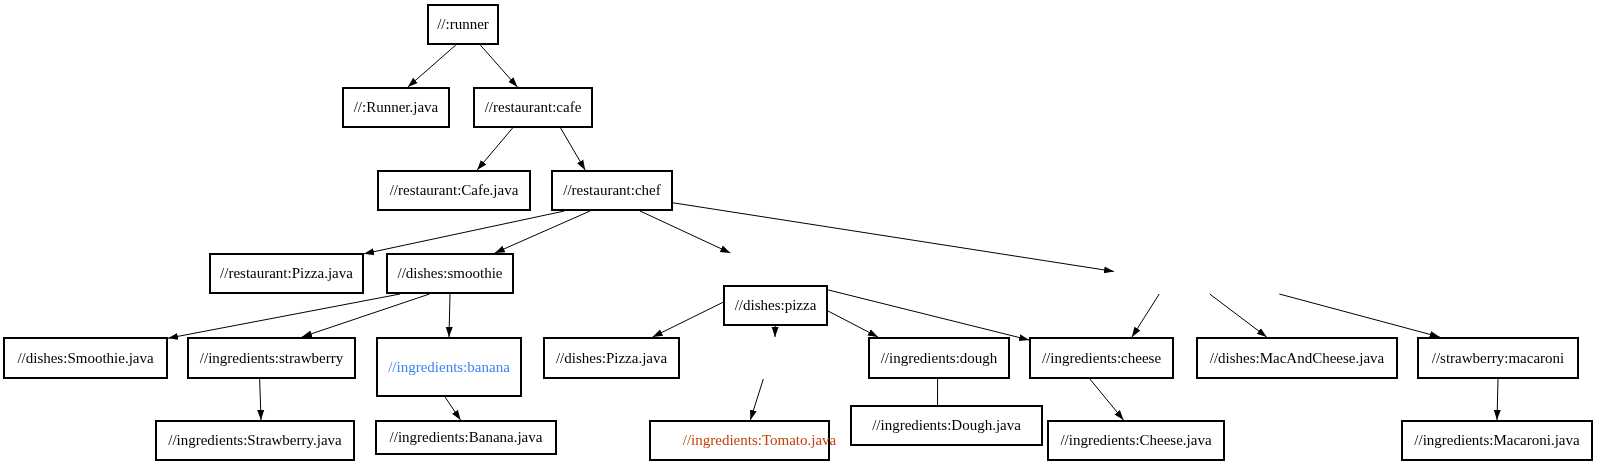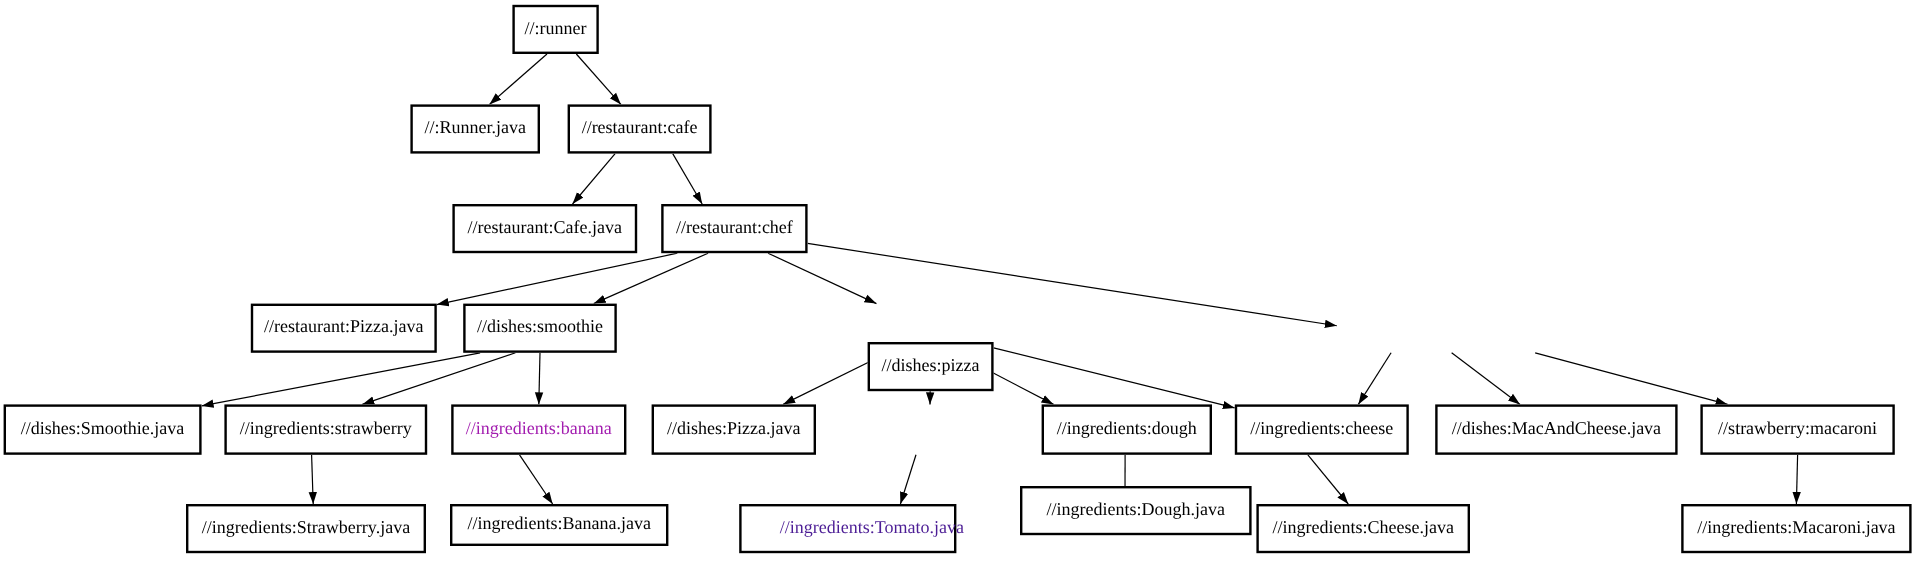--- a/index.html
+++ b/index.html
@@ -90,26 +90,26 @@
       <div class="node" style="left: 427px; top: 4px; width: 72px; height: 41px; background: rgb(255, 255, 255); border-color: rgb(0, 0, 0); color: rgb(0, 0, 0);">//:runner</div>
       <div class="node" style="left: 342px; top: 87px; width: 108px; height: 41px; background: rgb(255, 255, 255); border-color: rgb(0, 0, 0); color: rgb(0, 0, 0);">//:Runner.java</div>
       <div class="node" style="left: 473px; top: 87px; width: 120px; height: 41px; background: rgb(255, 255, 255); border-color: rgb(0, 0, 0); color: rgb(0, 0, 0);">//restaurant:cafe</div>
       <div class="node" style="left: 377px; top: 170px; width: 154px; height: 41px; background: rgb(255, 255, 255); border-color: rgb(0, 0, 0); color: rgb(0, 0, 0);">//restaurant:Cafe.java</div>
       <div class="node" style="left: 551px; top: 170px; width: 122px; height: 41px; background: rgb(255, 255, 255); border-color: rgb(0, 0, 0); color: rgb(0, 0, 0);">//restaurant:chef</div>
       <div class="node" style="left: 209px; top: 253px; width: 155px; height: 41px; background: rgb(255, 255, 255); border-color: rgb(0, 0, 0); color: rgb(0, 0, 0);">//restaurant:Pizza.java</div>
       <div class="node" style="left: 386px; top: 253px; width: 128px; height: 41px; background: rgb(255, 255, 255); border-color: rgb(0, 0, 0); color: rgb(0, 0, 0);">//dishes:smoothie</div>
       <div class="node" style="left: 723px; top: 253px; width: 105px; height: 41px; background: rgb(255, 255, 255); border-color: rgb(0, 0, 0); color: rgb(0, 0, 0); margin-top: 32px;">//dishes:pizza</div>
       <div class="node" style="left: 3px; top: 337px; width: 165px; height: 42px; background: rgb(255, 255, 255); border-color: rgb(0, 0, 0); color: rgb(0, 0, 0);">//dishes:Smoothie.java</div>
       <div class="node" style="left: 187px; top: 337px; width: 169px; height: 42px; background: rgb(255, 255, 255); border-color: rgb(0, 0, 0); color: rgb(0, 0, 0);">//ingredients:strawberry</div>
-      <div class="node" style="left: 376px; top: 337px; width: 146px; height: 42px; background: rgb(255, 255, 255); border-color: rgb(0, 0, 0); color: #a21caf;">//ingredients:banana</div>
+      <div class="node" style="left: 376px; top: 337px; width: 146px; height: 60px; background: rgb(255, 255, 255); border-color: rgb(0, 0, 0); color: #3b82f6;">//ingredients:banana</div>
       <div class="node" style="left: 543px; top: 337px; width: 137px; height: 42px; background: rgb(255, 255, 255); border-color: rgb(0, 0, 0); color: rgb(0, 0, 0);">//dishes:Pizza.java</div>
       <div class="node" style="left: 868px; top: 337px; width: 142px; height: 42px; background: rgb(255, 255, 255); border-color: rgb(0, 0, 0); color: rgb(0, 0, 0);">//ingredients:dough</div>
       <div class="node" style="left: 1029px; top: 337px; width: 145px; height: 42px; background: rgb(255, 255, 255); border-color: rgb(0, 0, 0); color: rgb(0, 0, 0);">//ingredients:cheese</div>
       <div class="node" style="left: 1196px; top: 337px; width: 202px; height: 42px; background: rgb(255, 255, 255); border-color: rgb(0, 0, 0); color: rgb(0, 0, 0);">//dishes:MacAndCheese.java</div>
       <div class="node" style="left: 1417px; top: 337px; width: 162px; height: 42px; background: rgb(255, 255, 255); border-color: rgb(0, 0, 0); color: rgb(0, 0, 0);">//strawberry:macaroni</div>
       <div class="node" style="left: 155px; top: 420px; width: 200px; height: 41px; background: rgb(255, 255, 255); border-color: rgb(0, 0, 0); color: rgb(0, 0, 0);">//ingredients:Strawberry.java</div>
       <div class="node" style="left: 375px; top: 420px; width: 182px; height: 35px; background: rgb(255, 255, 255); border-color: rgb(0, 0, 0); color: rgb(0, 0, 0);">//ingredients:Banana.java</div>
-      <div class="node" style="left: 616px; top: 420px; width: 181px; height: 41px; background: rgb(255, 255, 255); border-color: rgb(0, 0, 0); color: #4c1d95; padding-left: 40px;">//ingredients:Tomato.java</div>
+      <div class="node" style="left: 649px; top: 420px; width: 181px; height: 41px; background: rgb(255, 255, 255); border-color: rgb(0, 0, 0); color: #c2410c; padding-left: 40px;">//ingredients:Tomato.java</div>
       <div class="node" style="left: 850px; top: 405px; width: 193px; height: 41px; background: rgb(255, 255, 255); border-color: rgb(0, 0, 0); color: rgb(0, 0, 0);">//ingredients:Dough.java</div>
       <div class="node" style="left: 1047px; top: 420px; width: 178px; height: 41px; background: rgb(255, 255, 255); border-color: rgb(0, 0, 0); color: rgb(0, 0, 0);">//ingredients:Cheese.java</div>
       <div class="node" style="left: 1401px; top: 420px; width: 192px; height: 41px; background: rgb(255, 255, 255); border-color: rgb(0, 0, 0); color: rgb(0, 0, 0);">//ingredients:Macaroni.java</div>
     </div>
 </div>
 
 </body></html>

